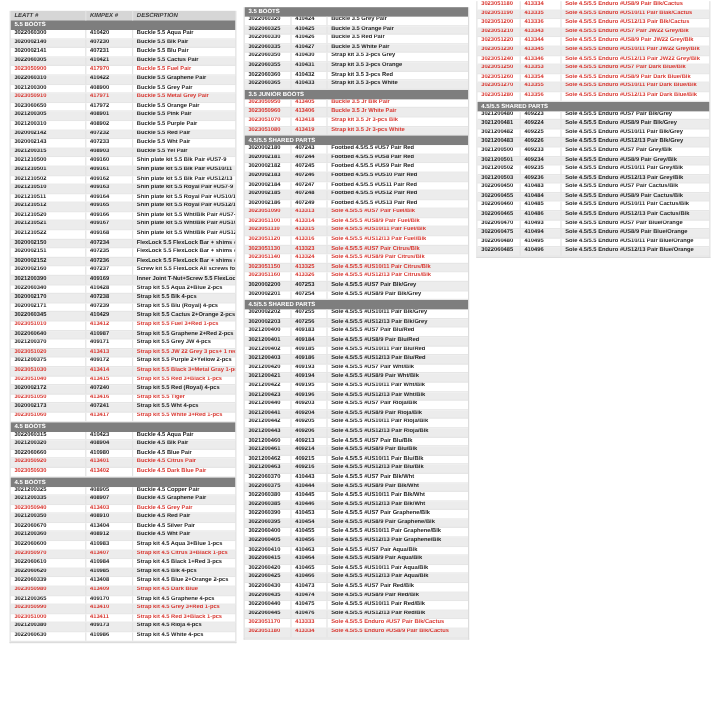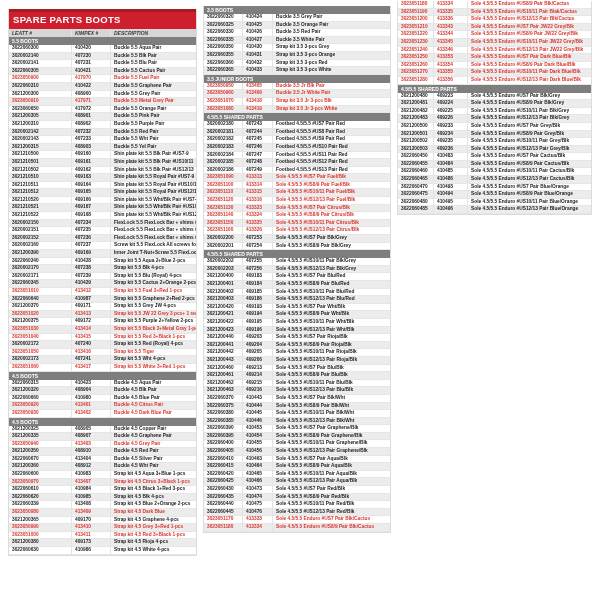--- a/index.html
+++ b/index.html
@@ -18,21 +18,20 @@
   .cell{box-sizing:border-box;padding-left:3px;font-size:4.8px;line-height:6.6px;font-weight:bold;
         color:#1c1c1c;white-space:nowrap;overflow:hidden;border-right:1px solid #e3e3e3;flex:0 0 auto;}
   .cell:last-child{border-right:none;flex:1 1 auto;}
   .row.red .cell{color:#d8362f;}
 </style>
 </head>
 <body>
 
 <div id="catalog-root">
     <div class="tcol" style="left: 8px; top: 9px; width: 189px;">
-      <div class="banner">SPARE PARTS BOOTS</div>
       <div class="chead">
         <div class="cell" style="width: 63px;">LEATT #</div>
         <div class="cell" style="width: 39px;">KIMPEX #</div>
         <div class="cell" style="width: 87px;">DESCRIPTION</div>
       </div>
       <div class="section">5.5 BOOTS</div>
       <div class="row">
         <div class="cell" style="width: 63px;">3022060300</div>
         <div class="cell" style="width: 39px;">410420</div>
         <div class="cell" style="width: 87px;">Buckle 5.5 Aqua Pair</div>

